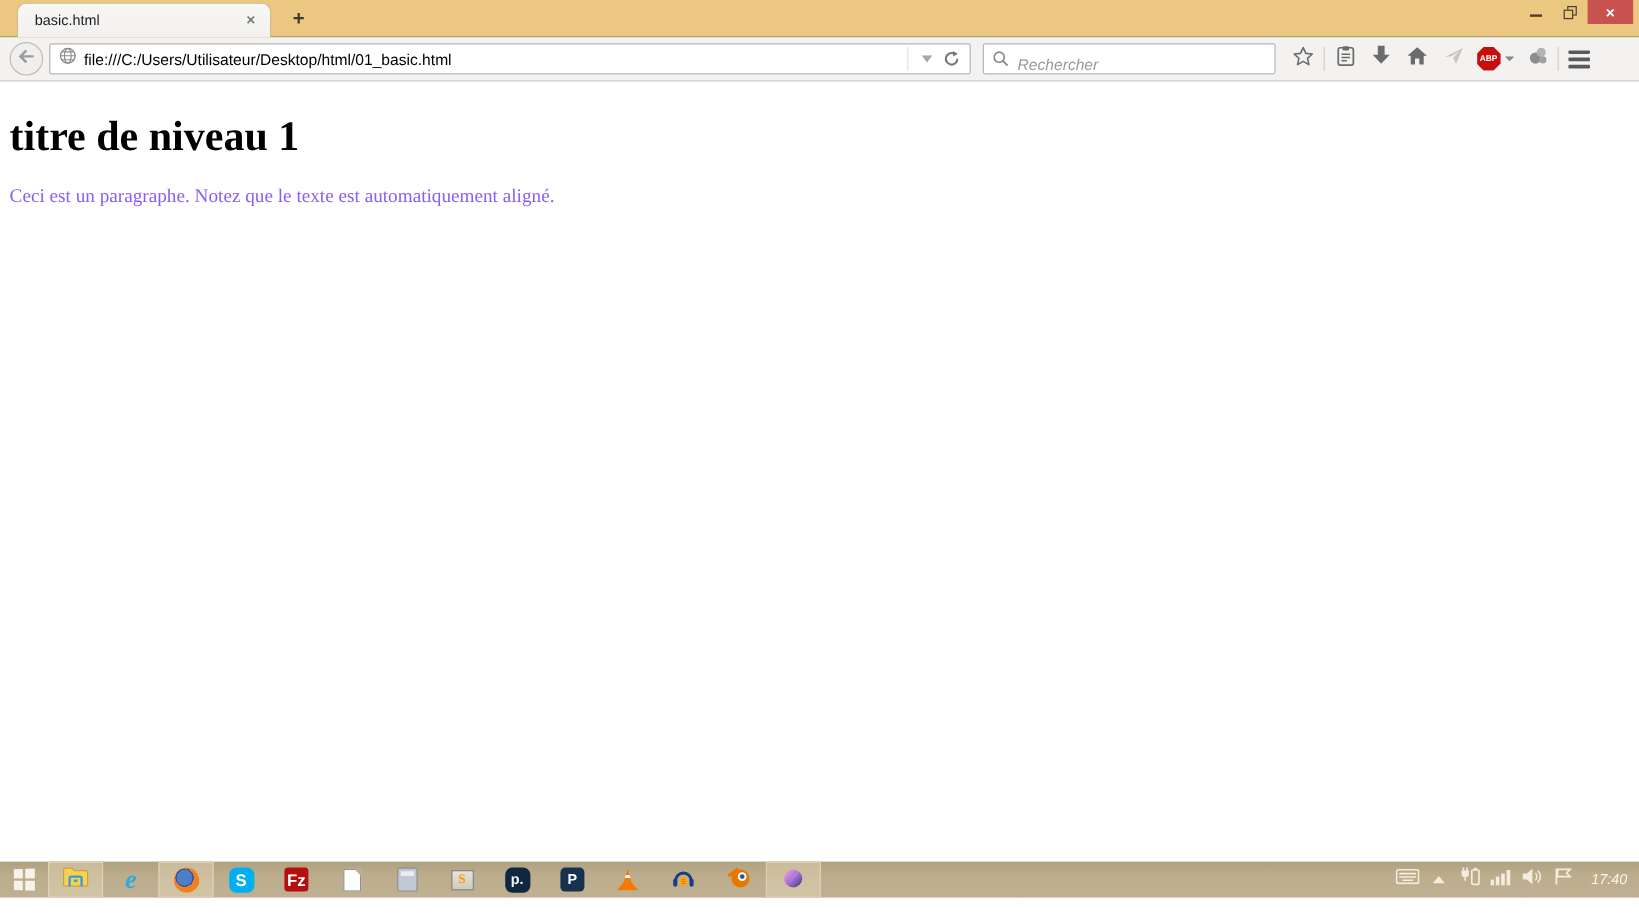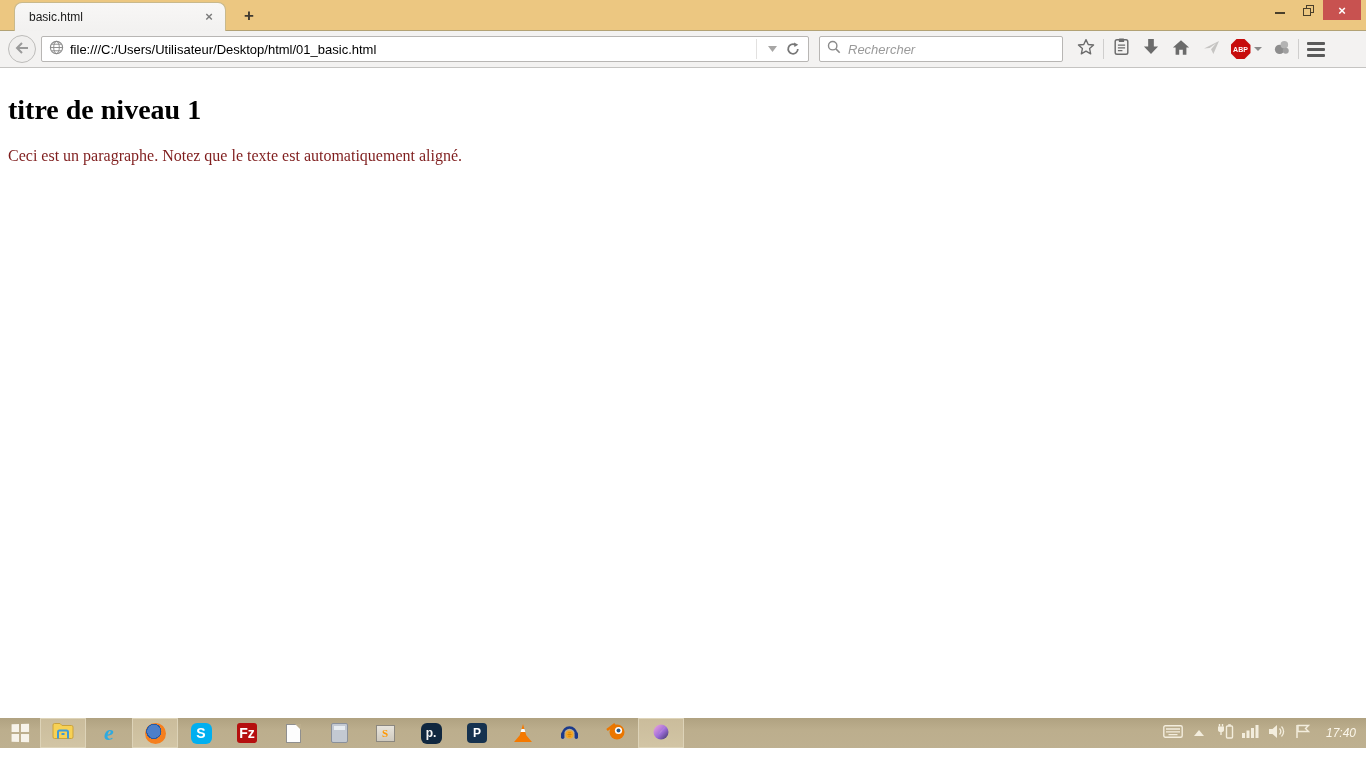--- a/index.html
+++ b/index.html
@@ -20,35 +20,35 @@
   .wc-restore .b1 { position:absolute; top:0; right:0; width:8px; height:8px; border:1px solid #4a3f2a; background:#ecc781; }
   .wc-restore .b2 { position:absolute; bottom:0; left:0; width:8px; height:8px; border:1px solid #4a3f2a; background:#ecc781; }
   .wc-close { width:38px; background:#c85250; color:#fff; font-size:13px; font-weight:bold; }
 
   
   .toolbar { height:37px; background:#f3f2f1; border-bottom:1px solid #c5c4c2; display:flex; align-items:center; padding:0 8px; flex:none; }
   .nav-back { width:28px; height:28px; border-radius:50%; border:1px solid #bdbcba; background:#f0efee; display:flex; align-items:center; justify-content:center; margin-right:5px; flex:none; }
   .urlbar { width:768px; height:26px; background:#fff; border:1px solid #b8b6b4; border-radius:2px; display:flex; align-items:center; padding:0 4px 0 7px; flex:none; }
   .urlbar input { flex:1; border:none; outline:none; font-size:13px; color:#000000; font-family:"Liberation Sans",sans-serif; background:transparent; margin-left:6px; }
   .url-right { display:flex; align-items:center; border-left:1px solid #e2e1e0; padding-left:5px; height:20px; }
-  .searchbox { width:244px; height:26px; background:#fff; border:1px solid #b8b6b4; border-radius:2px; display:flex; align-items:center; padding:0 7px; margin-left:10px; flex:none; }
+  .searchbox { width:244px; height:26px; background:#fff; border:1px solid #b8b6b4; border-radius:2px; display:flex; align-items:flex-end; padding:0 7px; margin-left:10px; flex:none; }
   .searchbox input { flex:1; border:none; outline:none; font-size:13px; font-style:italic; color:#333; background:transparent; margin-left:7px; font-family:"Liberation Sans",sans-serif; }
   .searchbox input::placeholder { color:#9a9a9a; font-style:italic; }
   .tb-btn { width:30px; height:30px; display:flex; align-items:center; justify-content:center; flex:none; }
   .tb-sep { width:1px; height:20px; background:#cfcecd; margin:0 2px; flex:none; }
   .abp-wrap { display:flex; align-items:center; }
   .abp-badge { width:20px; height:20px; background:#c70d0d; clip-path:polygon(30% 0,70% 0,100% 30%,100% 70%,70% 100%,30% 100%,0 70%,0 30%); color:#fff; font-size:7px; font-weight:bold; display:flex; align-items:center; justify-content:center; letter-spacing:0; }
   .caret-down { width:0; height:0; border-left:4px solid transparent; border-right:4px solid transparent; border-top:4px solid #8a8a8a; margin-left:3px; }
   .hamburger { display:flex; flex-direction:column; gap:3px; }
   .hamburger .hb { width:18px; height:3px; background:#5a5a5a; border-radius:1px; }
 
   
   .content { flex:1; background:#fff; padding:5px 8px 0 8px; overflow:hidden; }
-  .content h1 { font-family:"Liberation Serif", serif; font-size:28px; font-weight:bold; color:#000; margin:21px 0; }
-  .content p { font-family:"Liberation Serif", serif; font-size:16px; color:#7f1d1d; margin:16px 0; }
+  .content h1 { font-family:"Liberation Serif", serif; font-size:35px; font-weight:bold; color:#000; margin:21px 0; }
+  .content p { font-family:"Liberation Serif", serif; font-size:16px; color:#8b5cf6; margin:16px 0; }
 
   
   .taskbar { height:30px; background:linear-gradient(180deg,#b0a281 0%,#bcae8d 40%,#beb090 100%); display:flex; align-items:stretch; flex:none; }
   .tb-app { width:46px; display:flex; align-items:center; justify-content:center; flex:none; }
   .tb-app.start { width:40px; }
   .tb-app.open { background:linear-gradient(#cabc9b,#d2c5a5); box-shadow:inset 0 0 0 1px #ddd3b8; }
   .win-logo { display:grid; grid-template-columns:8px 8px; grid-template-rows:8px 8px; gap:2px; transform:perspective(60px) rotateY(-14deg); }
   .win-logo div { background:#f7f3ea; }
   .icon-letter { display:flex; align-items:center; justify-content:center; font-weight:bold; }
   .ie-e { color:#2daae1; font-size:22px; font-weight:bold; font-family:"Liberation Serif",serif; font-style:italic; line-height:20px; }

